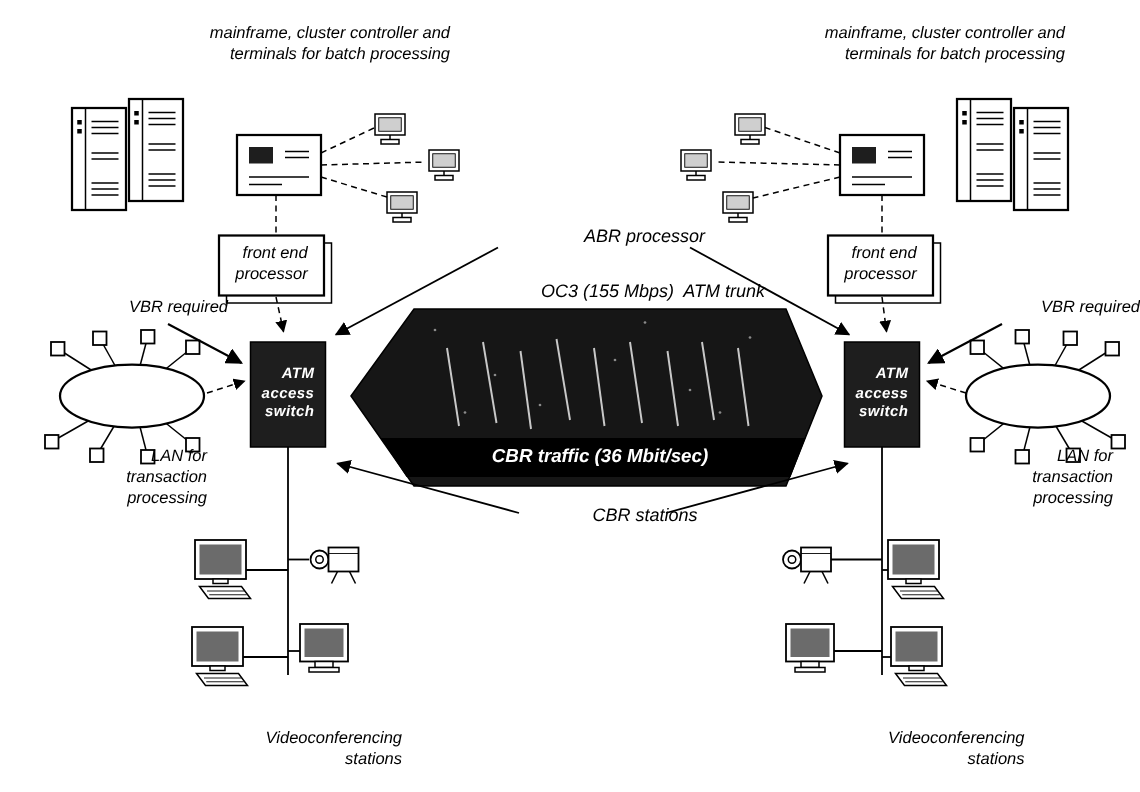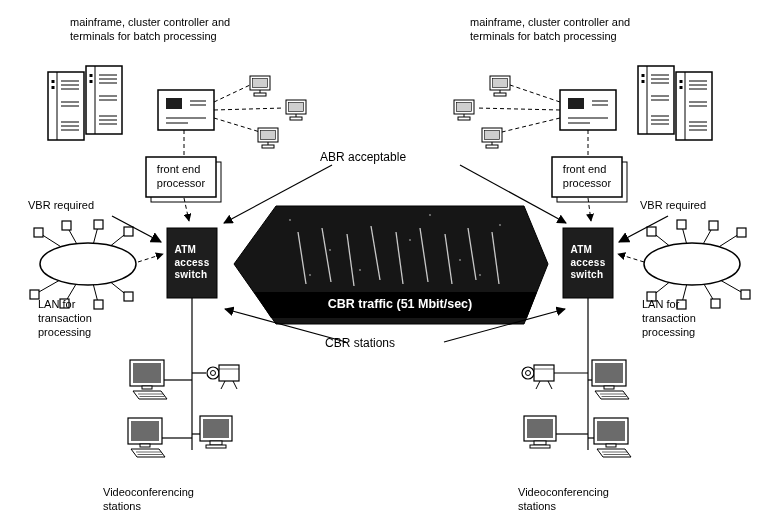--- a/index.html
+++ b/index.html
@@ -1,19 +1,19 @@
 <!DOCTYPE html>
 <html><head>
 <meta charset="utf-8">
 <style>
   html,body{margin:0;padding:0;background:#fff;}
   #stage{position:relative;width:760px;height:528px;background:#ffffff;overflow:hidden;
          font-family:"Liberation Sans",sans-serif;}
   #art{position:absolute;left:0;top:0;}
-  .lbl{position:absolute;color:#000;text-align:left;white-space:pre-wrap;line-height:1.25;}
+  .lbl{position:absolute;color:#000;text-align:right;white-space:pre-wrap;line-height:1.25;font-style:italic;}
   .flexc{display:flex;align-items:center;justify-content:center;}
   .f11{font-size:11px;}
   .f12{font-size:12px;}
   .white{color:#fff;}
   .swlbl{font-size:10px;font-weight:bold;letter-spacing:.3px;}
   .bandlbl{font-size:12.5px;font-weight:bold;}
 </style>
 </head>
 <body>
 
@@ -265,22 +265,23 @@
 <div class="lbl f11" style="left:70px;top:16px;width:230px;">mainframe, cluster controller and
 terminals for batch processing</div>
 <div class="lbl f11" style="left:470px;top:16px;width:240px;">mainframe, cluster controller and
 terminals for batch processing</div>
 
 <div class="lbl f11 flexc" style="left:146px;top:157px;width:70px;height:40px;">front end
 processor</div>
 <div class="lbl f11 flexc" style="left:552px;top:157px;width:70px;height:40px;">front end
 processor</div>
 
-<div class="lbl f12" style="left:320px;top:150px;width:150px;">ABR acceptable</div>
-<div class="lbl bandlbl white flexc" style="left:260px;top:292px;width:280px;height:26px;">CBR traffic (51 Mbit/sec)</div>
+<div class="lbl f12" style="left:320px;top:150px;width:150px;">ABR processor</div>
+<div class="lbl f12" style="left:280px;top:187px;width:230px;">OC3 (155 Mbps)  ATM trunk</div>
+<div class="lbl bandlbl white flexc" style="left:260px;top:292px;width:280px;height:26px;">CBR traffic (36 Mbit/sec)</div>
 
 <div class="lbl swlbl white flexc" style="left:167px;top:230px;width:50px;height:66px;">ATM
 access
 switch</div>
 <div class="lbl swlbl white flexc" style="left:563px;top:230px;width:50px;height:66px;">ATM
 access
 switch</div>
 
 <div class="lbl f11" style="left:28px;top:199px;width:124px;">VBR required</div>
 <div class="lbl f11" style="left:640px;top:199px;width:120px;">VBR required</div>

